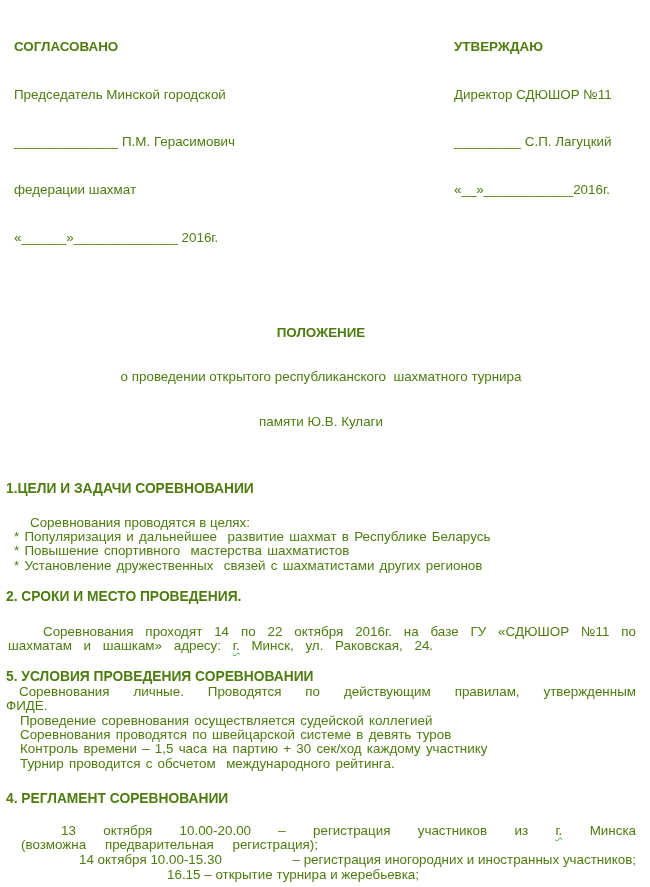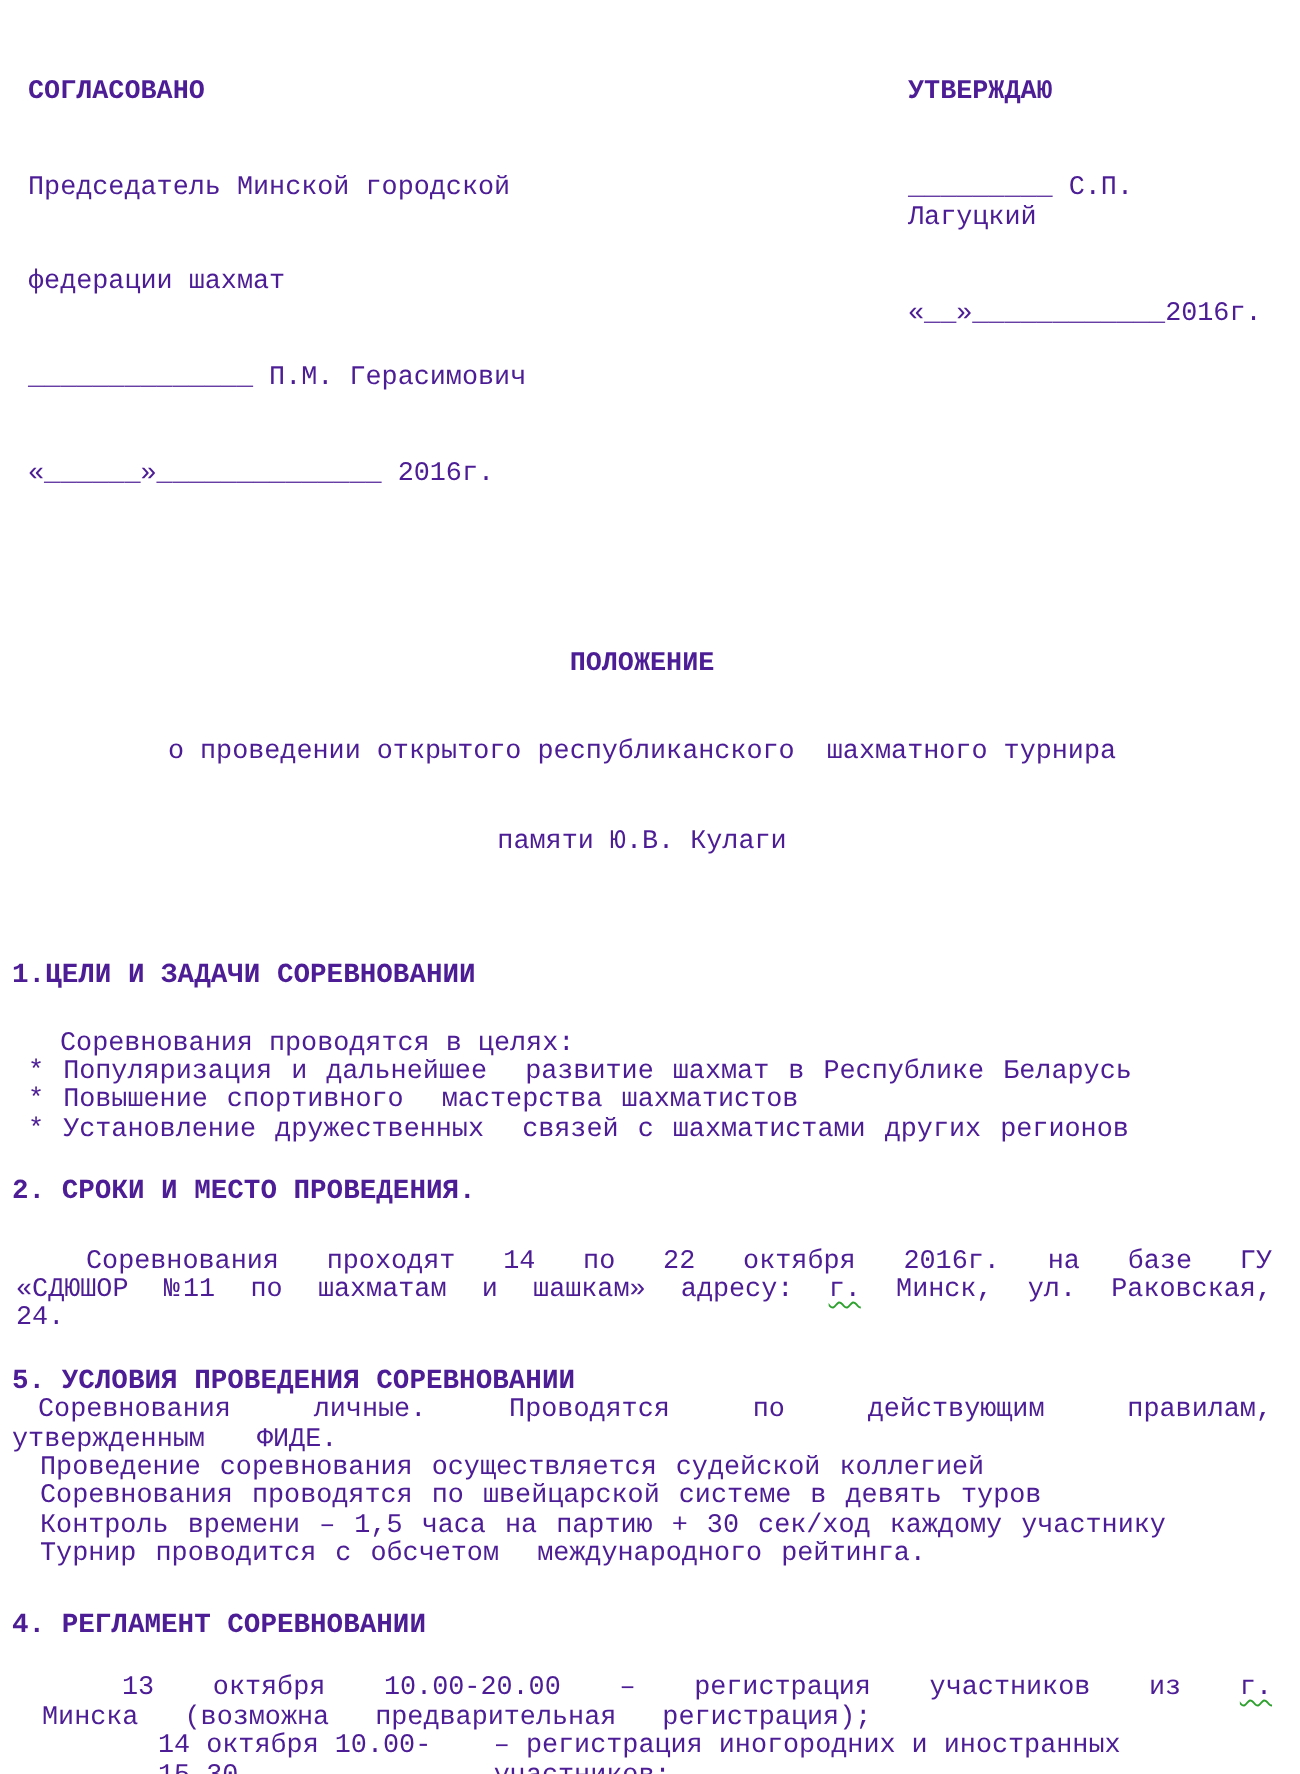--- a/index.html
+++ b/index.html
@@ -1,19 +1,19 @@
 <!DOCTYPE html>
 <html><head>
 <meta charset="utf-8">
 <style>
   html,body{margin:0;padding:0;background:#fff;}
   body{width:650px;height:887px;overflow:hidden;}
   .page{box-sizing:border-box;width:650px;height:887px;padding:7px 14px 0 6px;
-        font-family:Liberation Mono, monospace;font-size:13.4px;
-        line-height:14.4px;color:#4c1d95;}
+        font-family:Liberation Sans, sans-serif;font-size:13.4px;
+        line-height:14.4px;color:#4d7c0f;}
   
   .approval{display:flex;justify-content:space-between;line-height:15.9px;}
   .appr-col{white-space:pre-wrap;}
   .appr-left{margin-left:8px;}
   .appr-right{width:182px;}
   .appr-caps{font-weight:bold;}
   
   .doc-title{text-align:center;margin-top:19px;line-height:14.8px;white-space:pre-wrap;}
   .doc-title .main{font-weight:bold;}
   
@@ -43,26 +43,27 @@
 </style>
 </head>
 <body>
 
 <div class="page">
 
   <div class="approval">
     <div class="appr-col appr-left">
       <div class="appr-caps">СОГЛАСОВАНО</div>
       <div>Председатель Минской городской</div>
+      <div>______________ П.М. Герасимович</div>
       <div>федерации шахмат</div>
-      <div>______________ П.М. Герасимович</div>
       <div>«______»______________ 2016г.</div>
     </div>
     <div class="appr-col appr-right">
       <div class="appr-caps">УТВЕРЖДАЮ</div>
+      <div>Директор СДЮШОР №11</div>
       <div>_________ С.П. Лагуцкий</div>
       <div>«__»____________2016г.</div>
     </div>
   </div>
 
   <div class="doc-title">
     <div class="main">ПОЛОЖЕНИЕ</div>
     <div>о проведении открытого республиканского  шахматного турнира</div>
     <div>памяти Ю.В. Кулаги</div>
   </div>

